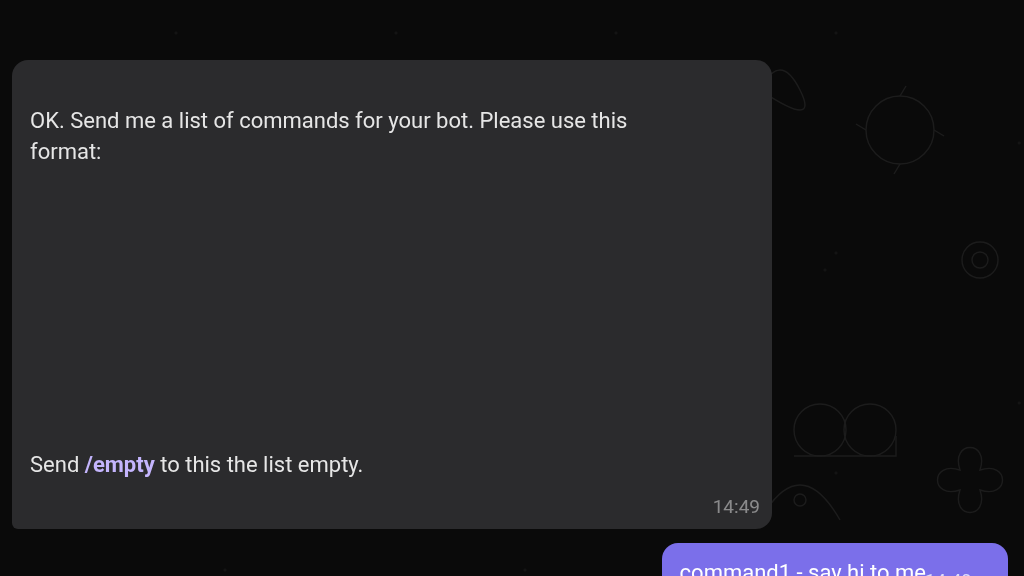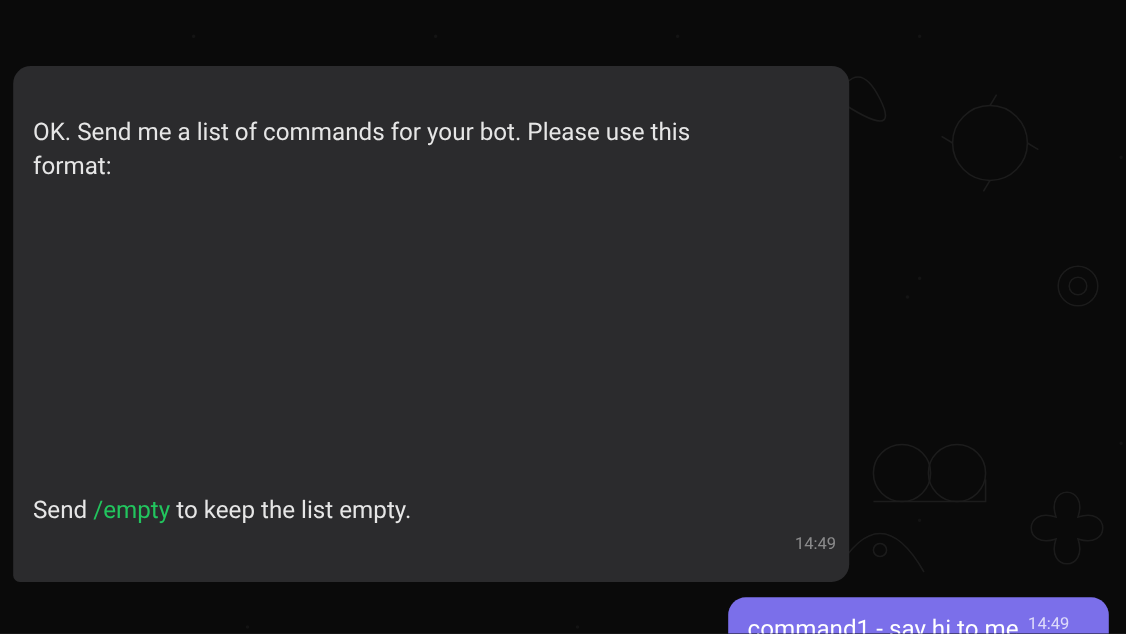--- a/index.html
+++ b/index.html
@@ -50,28 +50,28 @@
     color: #fff;
     align-self: flex-end;
     border-bottom-right-radius: 6px;
     padding-right: 82px;
     margin-right: 4px;
   }
 
   .bubble .ts {
     position: absolute;
     right: 12px;
-    bottom: 24px;
-    font-size: 15px;
+    bottom: 8px;
+    font-size: 19px;
     color: rgba(255,255,255,0.45);
   }
   .bubble.outgoing .ts { color: rgba(255,255,255,0.75); right: 36px; }
 
   .cmd-link { color: #8a7cff; }
-  .bubble.incoming .cmd-link { color: #22c55e; }
+  .bubble.incoming .cmd-link { color: #c4b5fd; font-weight: bold; }
 
   .msg1 { white-space: pre-line; padding-right: 72px; padding-bottom: 18px;}
 </style>
 </head>
 <body>
 
 <div class="bg-pattern">
   <svg viewBox="0 0 1024 576" xmlns="http://www.w3.org/2000/svg">
     <g stroke="#ffffff" stroke-width="1.4" fill="none" opacity="0.9">
       <circle cx="900" cy="130" r="34"></circle>
@@ -91,21 +91,21 @@
 </div>
 
 <div class="chat">
 
   <div class="bubble incoming msg1">
     <span>OK. Send me a list of commands for your bot. Please use this format:</span><br>
     <br>
     <br>
     <br>
     <br>
-    <span>Send </span><span class="cmd-link">/empty</span><span> to keep the list empty.</span>
+    <span>Send </span><span class="cmd-link">/empty</span><span> to this the list empty.</span>
     <span class="ts">14:49</span>
   </div>
 
   <div class="bubble outgoing">
     <span>command1 - say hi to me</span>
     <span class="ts">14:49</span>
     
   </div>
 
 </div>

